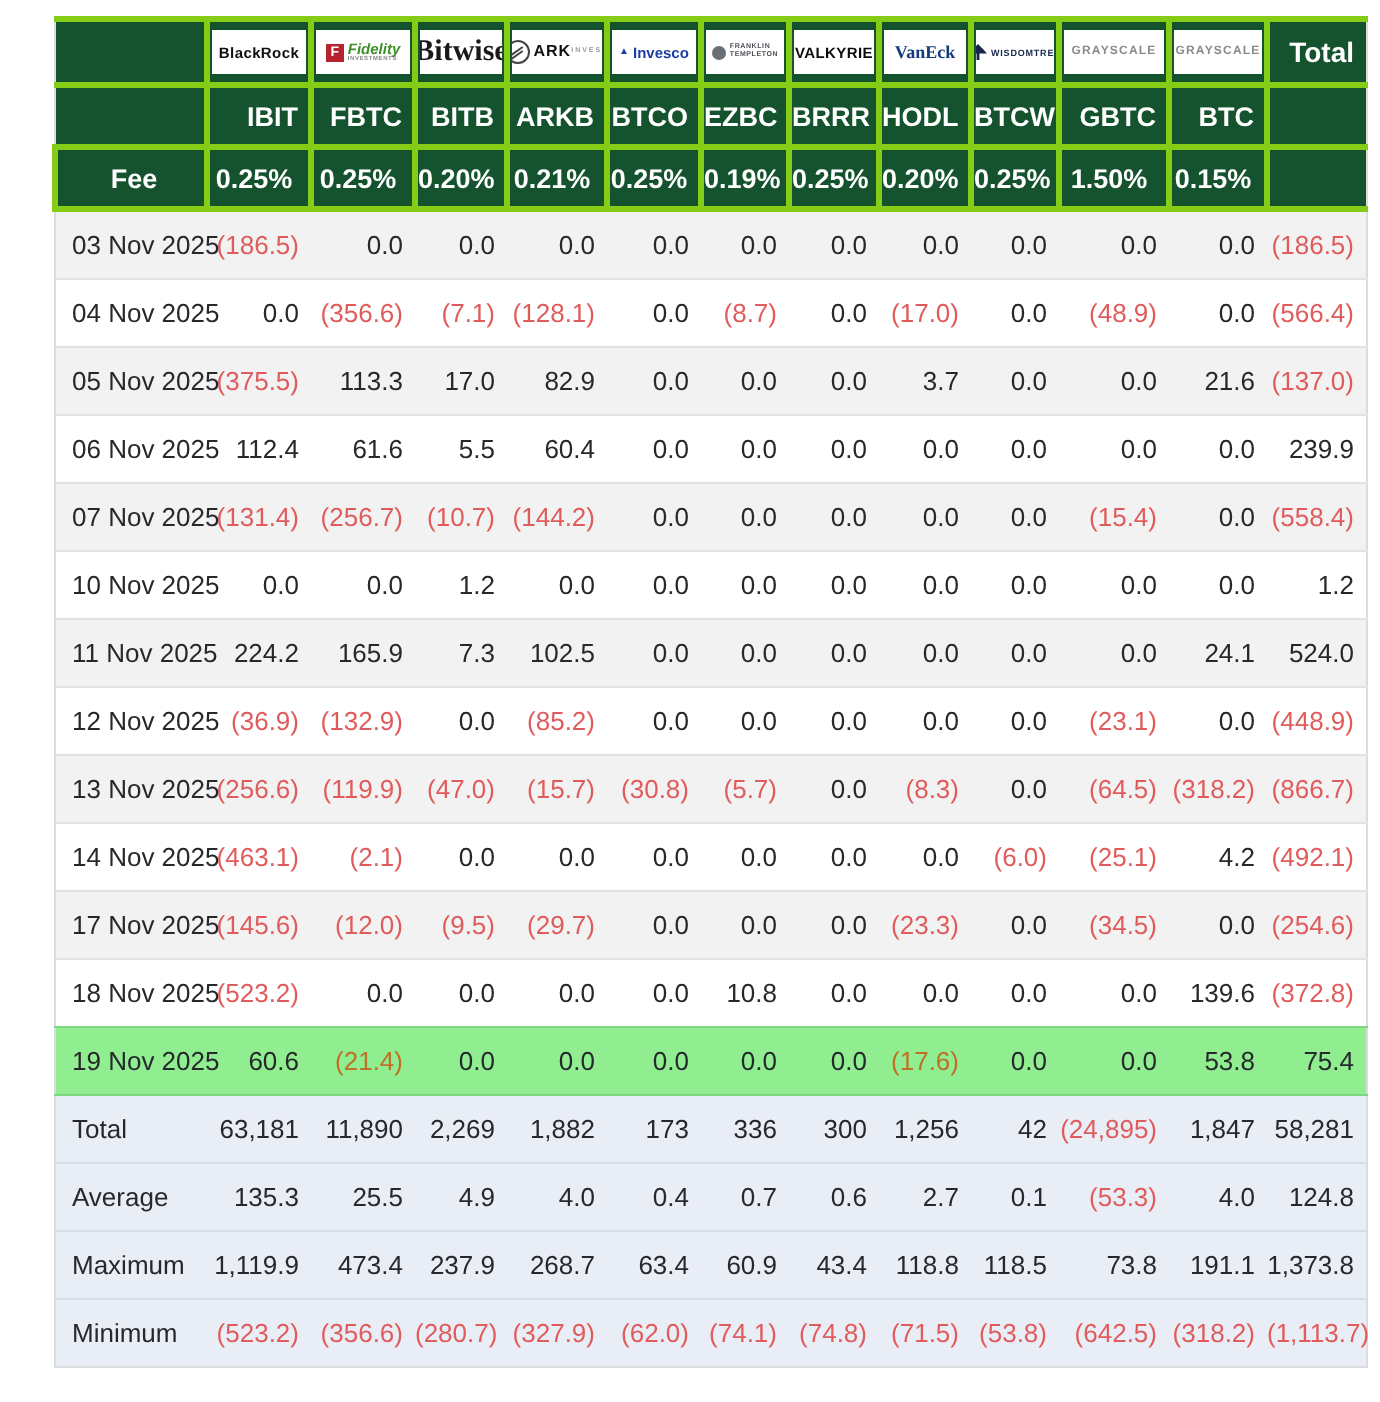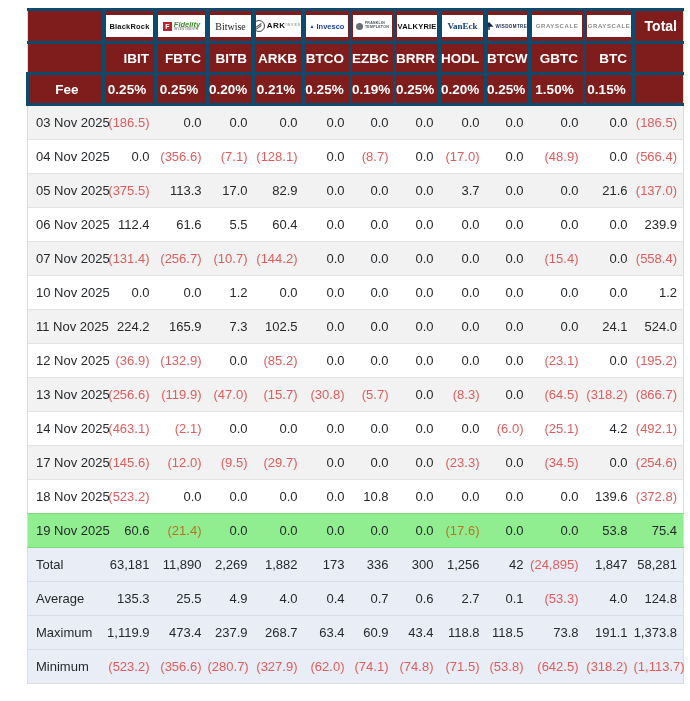--- a/index.html
+++ b/index.html
@@ -1,37 +1,37 @@
 <!DOCTYPE html>
 <html><head>
 <meta charset="utf-8">
 <style>
   html,body{margin:0;padding:0;background:#ffffff;}
   body{width:690px;height:701px;font-family:"Liberation Sans",sans-serif;-webkit-font-smoothing:antialiased;}
   .wrap{position:absolute;left:26px;top:8px;width:656px;}
   table{border-collapse:collapse;table-layout:fixed;width:656px;font-size:13px;color:#26292c;
         border-left:1px solid #dcdcdc;border-right:1px solid #dcdcdc;border-bottom:1px solid #dcdcdc;}
   
-  thead th{background:#7f1d1d;border:3px solid #0c4a6e;font-weight:bold;color:#ffffff;padding:0;}
+  thead th{background:#14532d;border:3px solid #84cc16;font-weight:bold;color:#ffffff;padding:0;}
   thead tr.logo-row th{height:30px;}
   thead tr.ticker-row th{height:28px;font-size:13.5px;text-align:right;padding-right:5px;}
   thead tr.fee-row th{height:28px;font-size:13.5px;text-align:center;padding-right:5px;}
   th.corner{border-left:none;}
   th.fee-label{text-align:right;padding-left:8px !important;}
   th.total-h{font-size:14px;text-align:right;padding-right:6px;border-right:none;}
   th.empty-h{border-right:none;}
   
   .logo-box{display:flex;align-items:center;justify-content:center;gap:2px;
             background:#ffffff;height:22px;margin:2px 1px;overflow:hidden;}
   .lg-br{color:#111;font-size:7.5px;font-weight:800;letter-spacing:.2px;}
   .fid-mark{display:inline-flex;align-items:center;justify-content:center;width:9px;height:9px;background:#b6252f;color:#fff;font-size:7px;font-weight:bold;}
   .fid-wrap{display:flex;flex-direction:column;align-items:flex-start;line-height:1;}
   .fid-text{color:#3f8f29;font-size:7.5px;font-weight:bold;font-style:italic;}
   .fid-sub{color:#888;font-size:3px;letter-spacing:.3px;}
-  .lg-bw{color:#1a1a1a;font-family:"Liberation Serif",serif;font-size:10px;font-weight:normal;}
+  .lg-bw{color:#1a1a1a;font-family:"Liberation Serif",serif;font-size:15px;font-weight:bold;}
   .ark-circle{width:10px;height:10px;border:1px solid #444;border-radius:50%;position:relative;flex:0 0 auto;}
   .ark-circle:before{content:"";position:absolute;left:1px;top:4px;width:7px;height:1px;background:#444;transform:rotate(-35deg);}
   .ark-circle:after{content:"";position:absolute;left:1px;top:6px;width:7px;height:1px;background:#444;transform:rotate(-35deg);}
   .ark-wrap{display:flex;flex-direction:row;align-items:center;line-height:1;}
   .ark-t{color:#111;font-size:8px;font-weight:bold;letter-spacing:.5px;}
   .ark-s{color:#999;font-size:3.5px;letter-spacing:1px;}
   .inv-tri{color:#1b3fa0;font-size:5px;}
   .lg-inv{color:#1b3fa0;font-size:7.5px;font-weight:bold;}
   .ft-head{width:7px;height:7px;border-radius:50%;background:#6a6f76;flex:0 0 auto;}
   .ft-wrap{display:flex;flex-direction:column;align-items:flex-start;line-height:1.1;}
@@ -289,21 +289,21 @@
           <td class="neg">(132.9)</td>
           <td>0.0</td>
           <td class="neg">(85.2)</td>
           <td>0.0</td>
           <td>0.0</td>
           <td>0.0</td>
           <td>0.0</td>
           <td>0.0</td>
           <td class="neg">(23.1)</td>
           <td>0.0</td>
-          <td class="neg">(195.2)</td>
+          <td class="neg">(448.9)</td>
         </tr>
         <tr>
           <td class="rowlab">13 Nov 2025</td>
           <td class="neg">(256.6)</td>
           <td class="neg">(119.9)</td>
           <td class="neg">(47.0)</td>
           <td class="neg">(15.7)</td>
           <td class="neg">(30.8)</td>
           <td class="neg">(5.7)</td>
           <td>0.0</td>

